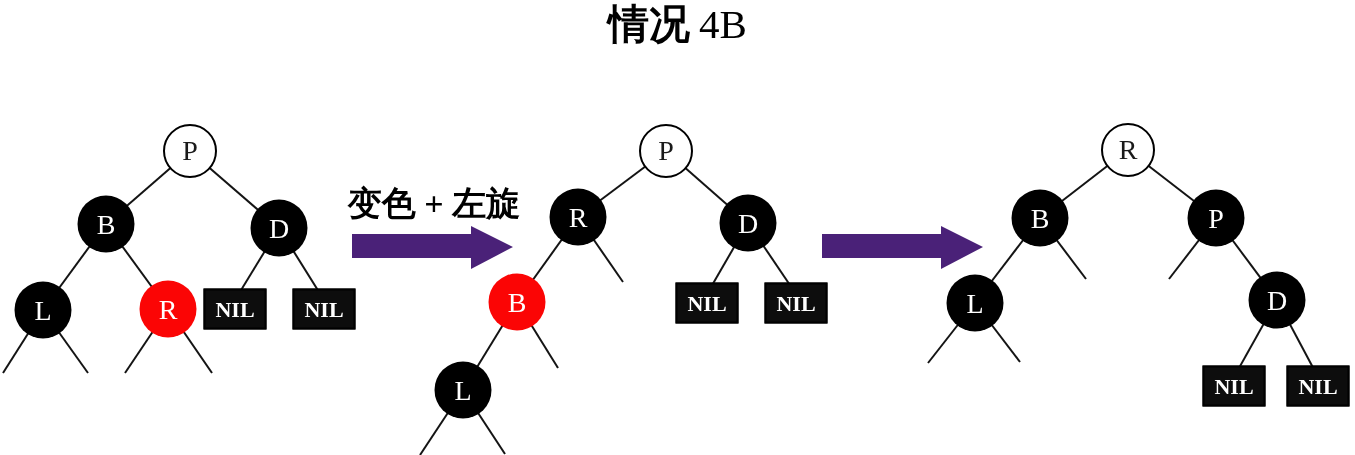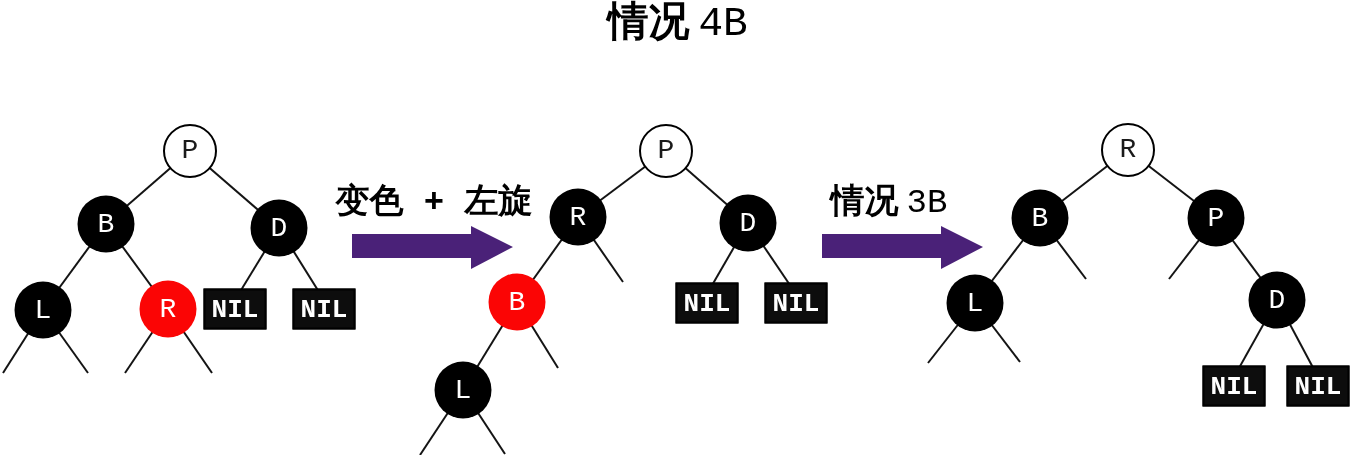--- a/index.html
+++ b/index.html
@@ -1,18 +1,18 @@
 <!DOCTYPE html>
 <html style="--red: #fb0505; --purple: #4a2178; --edge: #141414; --black: #000000;"><head>
 <meta charset="utf-8">
 <style>
   html,body{margin:0;padding:0;background:#fff;}
   .stage{
     position:relative;width:1355px;height:455px;background:#ffffff;
-    overflow:hidden;font-family:Liberation Mono, monospace;
+    overflow:hidden;font-family:Liberation Serif, serif;
   }
   .title{
     position:absolute;top:2px;left:0;width:100%;margin:0;
     text-align:center;font-size:41px;color:#000;line-height:1.1;
     font-weight:700;white-space:nowrap;
   }
   .title-suffix{font-weight:400;margin-left:9px;}
   .arrow-label{
     position:absolute;top:185px;transform:translateX(-50%);
     font-size:34px;font-weight:700;color:#000;white-space:nowrap;line-height:1.1;
@@ -37,33 +37,32 @@
     width:57px;height:57px;border-radius:50%;
     background:var(--black,#000);
   }
   .node.red{
     width:57px;height:57px;border-radius:50%;
     background:var(--red,#fb0505);
   }
   .node.nil{
     width:63px;height:41px;border-radius:0;
     background:#0d0d0d;border:2px solid #000;
-    font-weight:700;font-size:26px;
+    font-weight:700;font-size:22px;
   }
 </style>
 </head>
 <body>
 
 <div class="stage" id="stage">
 
   <h1 class="title"><span>情况</span><span class="title-suffix">4B</span></h1>
 
   <div class="arrow-label arrow-label-1"><span>变色 + 左旋</span><span class="label-suffix"></span></div>
 
-  <div class="arrow-label arrow-label-2"><span>情况</span><span class="label-suffix">3B</span></div>
 
   <svg id="edge-layer" viewBox="0 0 1355 455">
       <line x1="190" y1="151" x2="106" y2="224" class="edge"></line>
       <line x1="190" y1="151" x2="279" y2="228" class="edge"></line>
       <line x1="106" y1="224" x2="43" y2="310" class="edge"></line>
       <line x1="106" y1="224" x2="168" y2="309" class="edge"></line>
       <line x1="279" y1="228" x2="235" y2="300" class="edge"></line>
       <line x1="279" y1="228" x2="324" y2="300" class="edge"></line>
       <line x1="43" y1="310" x2="3" y2="373" class="edge"></line>
       <line x1="43" y1="310" x2="88" y2="373" class="edge"></line>

